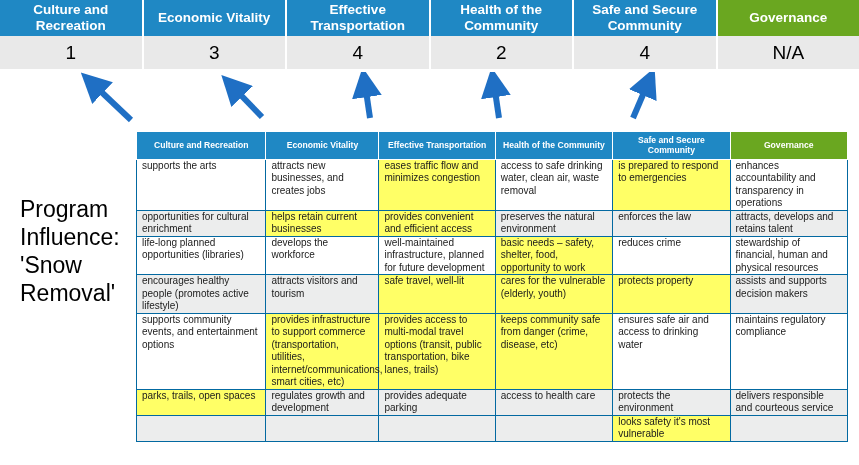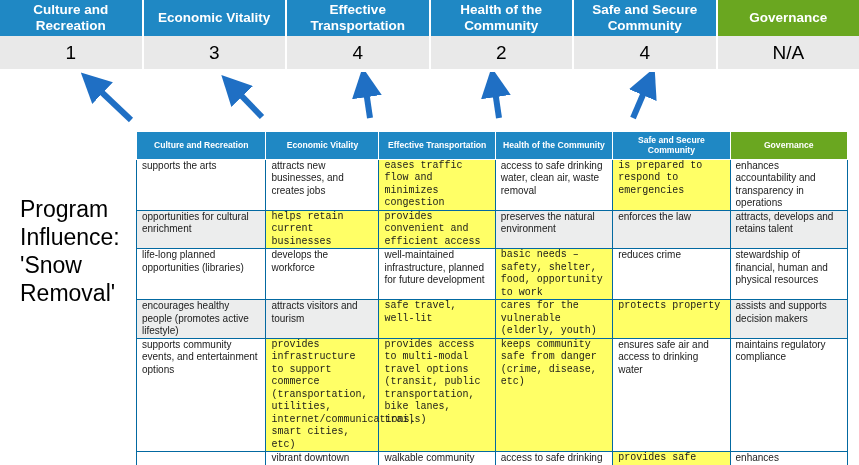--- a/index.html
+++ b/index.html
@@ -111,21 +111,21 @@
     font-size: 10px;
     color: #1a1a1a;
     padding: 0 5px;
     border: 1px solid #0369a1;
     vertical-align: top;
     line-height: 1.25;
     background: #ffffff;
     height: 14px;
   }
   #matrix tr.alt td { background: #eceded; }
-  #matrix td.hl { background: #ffff66 !important; font-family: Liberation Mono, monospace; }
+  #matrix td.hl { background: #ffff66 !important; }
   #matrix td.empty { background: #ffffff !important; }
   #matrix tr.alt td.empty { background: #eceded !important; }
 </style>
 </head>
 <body>
 
 <div id="top-band">
   <div class="top-head">Culture and Recreation</div>
   <div class="top-head">Economic Vitality</div>
   <div class="top-head">Effective Transportation</div>
@@ -215,27 +215,27 @@
       <td>assists and supports decision makers</td>
     </tr>
     <tr>
       <td>supports community events, and entertainment options</td>
       <td class="hl">provides infrastructure to support commerce (transportation, utilities, internet/communications, smart cities, etc)</td>
       <td class="hl">provides access to multi-modal travel options (transit, public transportation, bike lanes, trails)</td>
       <td class="hl">keeps community safe from danger (crime, disease, etc)</td>
       <td>ensures safe air and access to drinking water</td>
       <td>maintains regulatory compliance</td>
     </tr>
-    <tr>
-      <td class="empty"></td>
-      <td>vibrant downtown</td>
-      <td>walkable community</td>
-      <td>access to safe drinking water, clean air, waste removal</td>
-      <td class="hl">provides safe travel and mobility</td>
-      <td>enhances accountability and transparency in operations</td>
+    <tr class="alt">
+      <td class="hl">parks, trails, open spaces</td>
+      <td>regulates growth and development</td>
+      <td>provides adequate parking</td>
+      <td>access to health care</td>
+      <td>protects the environment</td>
+      <td>delivers responsible and courteous service</td>
     </tr>
     <tr class="alt">
       <td class="empty"></td>
       <td class="empty"></td>
       <td class="empty"></td>
       <td class="empty"></td>
       <td class="hl">looks safety it's most vulnerable</td>
       <td class="empty"></td>
     </tr>
   </tbody>

